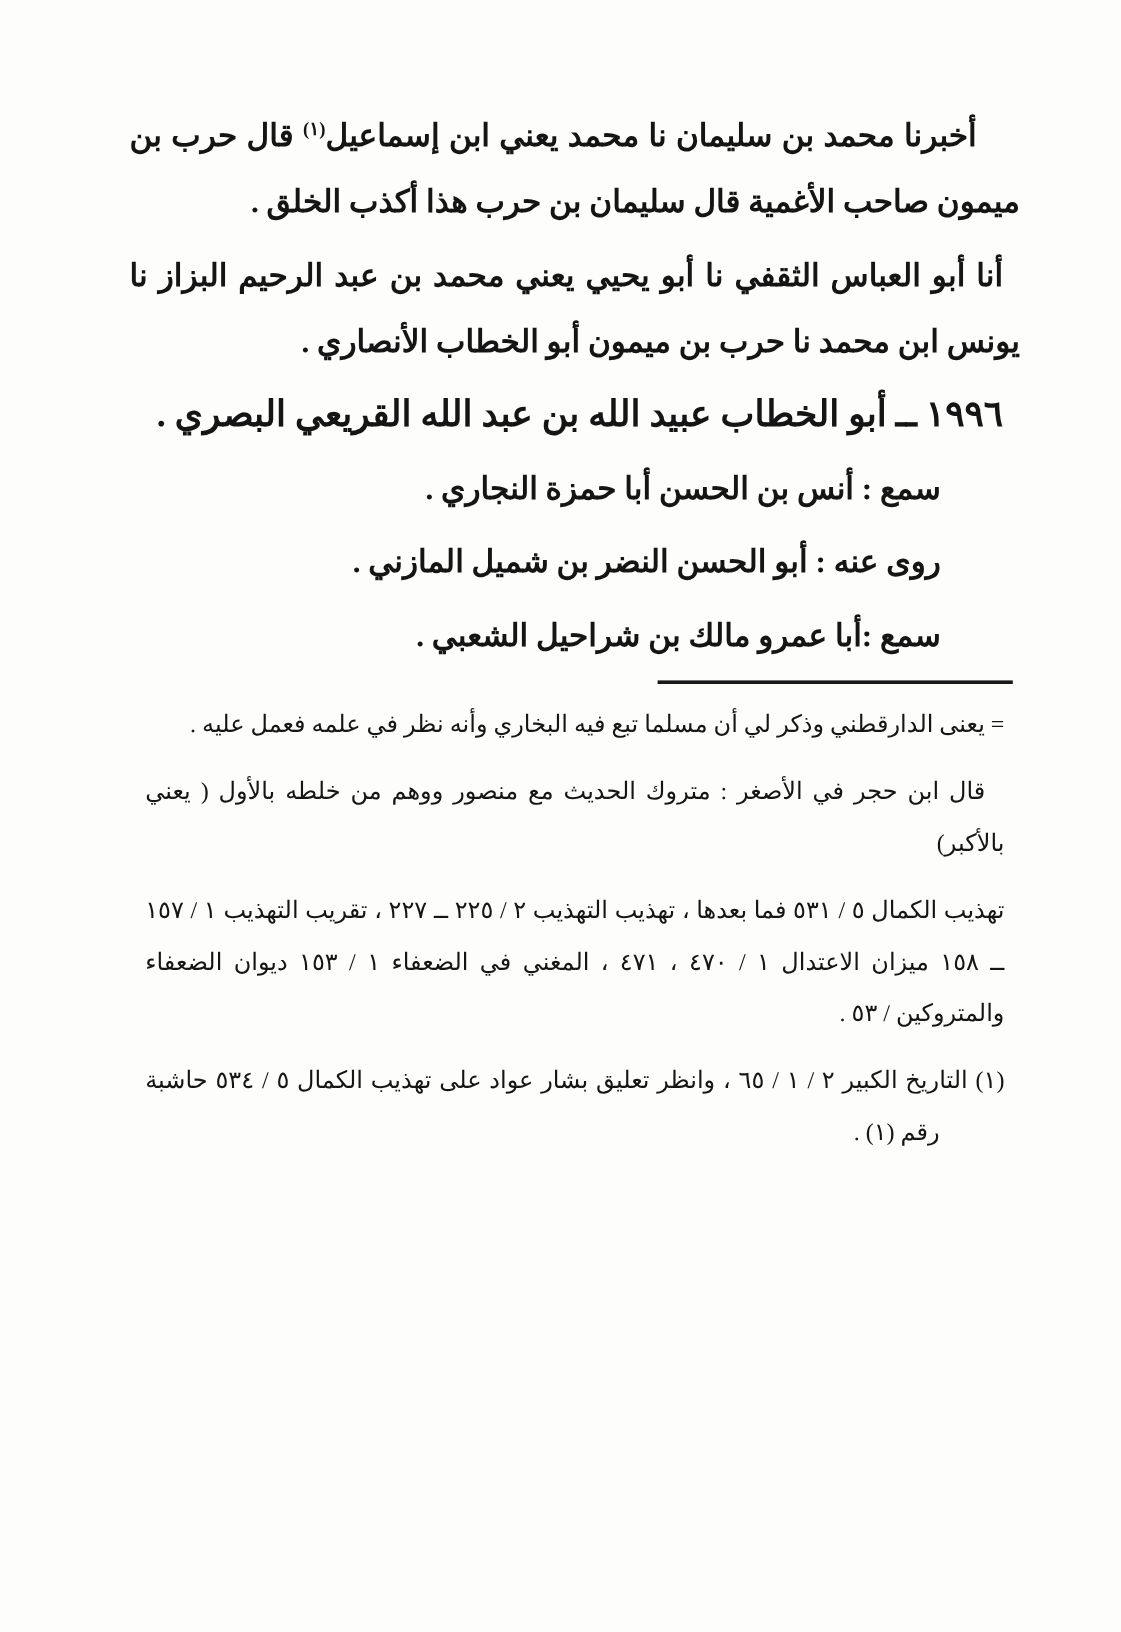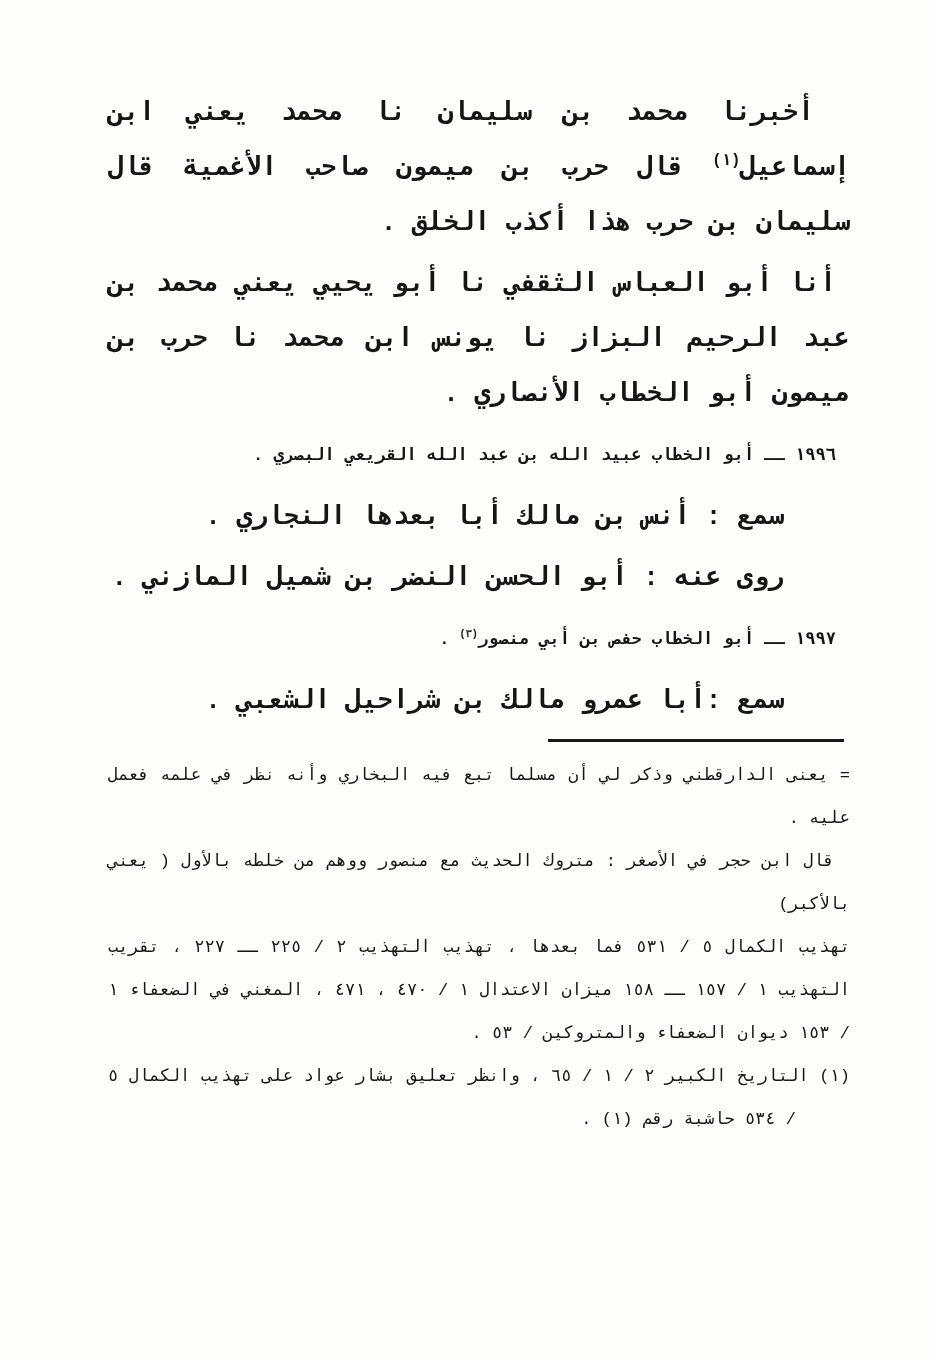--- a/index.html
+++ b/index.html
@@ -9,56 +9,56 @@
   }
   .page {
     position: relative;
     width: 934px;
     height: 1360px;
     box-sizing: border-box;
     margin: 0 auto;
     background: #fdfdfb;
     color: #151515;
     direction: rtl;
-    font-family: Liberation Mono, monospace;
+    font-family: Liberation Serif, serif;
     padding: 86px 84px 0 108px;
     overflow: hidden;
   }
   
   .body-text p {
     margin: 0 0 6px 0;
     font-size: 26px;
     line-height: 55px;
     font-weight: 700;
     text-align: justify;
   }
   .body-text p.heading {
-    font-size: 17px;
+    font-size: 30px;
     line-height: 56px;
     text-indent: 14px;
   }
   .indent-md { text-indent: 36px; }
   .indent-sm { text-indent: 14px; }
   .indent-xl { text-indent: 66px; }
   sup.fn-mark {
     font-size: 0.60em;
     font-weight: 700;
     vertical-align: super;
     line-height: 0;
   }
   
   .fn-divider {
     margin: 10px 6px 12px auto;
     width: 296px;
     height: 3px;
     background: #181818;
   }
   .footnotes p {
-    margin: 0;
-    font-size: 17px;
+    margin: 13px;
+    font-size: 20px;
     line-height: 43px;
     font-weight: 400;
     text-align: justify;
   }
   .footnotes p.indent { text-indent: 16px; }
   .footnotes p.hanging {
     padding-right: 54px;
     text-indent: -54px;
   }
 </style>
@@ -68,26 +68,25 @@
 <div class="page">
 
   <main class="body-text">
 
     <p class="indent-md"><span>أخبرنا محمد بن سليمان نا محمد يعني ابن إسماعيل</span><sup class="fn-mark">(١)</sup><span> قال حرب بن ميمون صاحب الأغمية قال سليمان بن حرب هذا أكذب الخلق .</span></p>
 
     <p class="indent-sm">أنا أبو العباس الثقفي نا أبو يحيي يعني محمد بن عبد الرحيم البزاز نا يونس ابن محمد نا حرب بن ميمون أبو الخطاب الأنصاري .</p>
 
     <p class="heading">١٩٩٦ ــ أبو الخطاب عبيد الله بن عبد الله القريعي البصري .</p>
 
-    <p class="indent-xl">سمع : أنس بن مالك أبا بعدها النجاري .</p>
+    <p class="indent-xl">سمع : أنس بن الحسن أبا حمزة النجاري .</p>
 
     <p class="indent-xl">روى عنه : أبو الحسن النضر بن شميل المازني .</p>
 
 
-    <p class="heading"><span>١٩٩٧ ــ أبو الخطاب حفص بن أبي منصور</span><sup class="fn-mark">(٣)</sup><span> .</span></p>
 
     <p class="indent-xl">سمع :أبا عمرو مالك بن شراحيل الشعبي .</p>
 
 
   </main>
 
   <div class="fn-divider"></div>
 
   <section class="footnotes">
     <p>= يعنى الدارقطني وذكر لي أن مسلما تبع فيه البخاري وأنه نظر في علمه فعمل عليه .</p>

